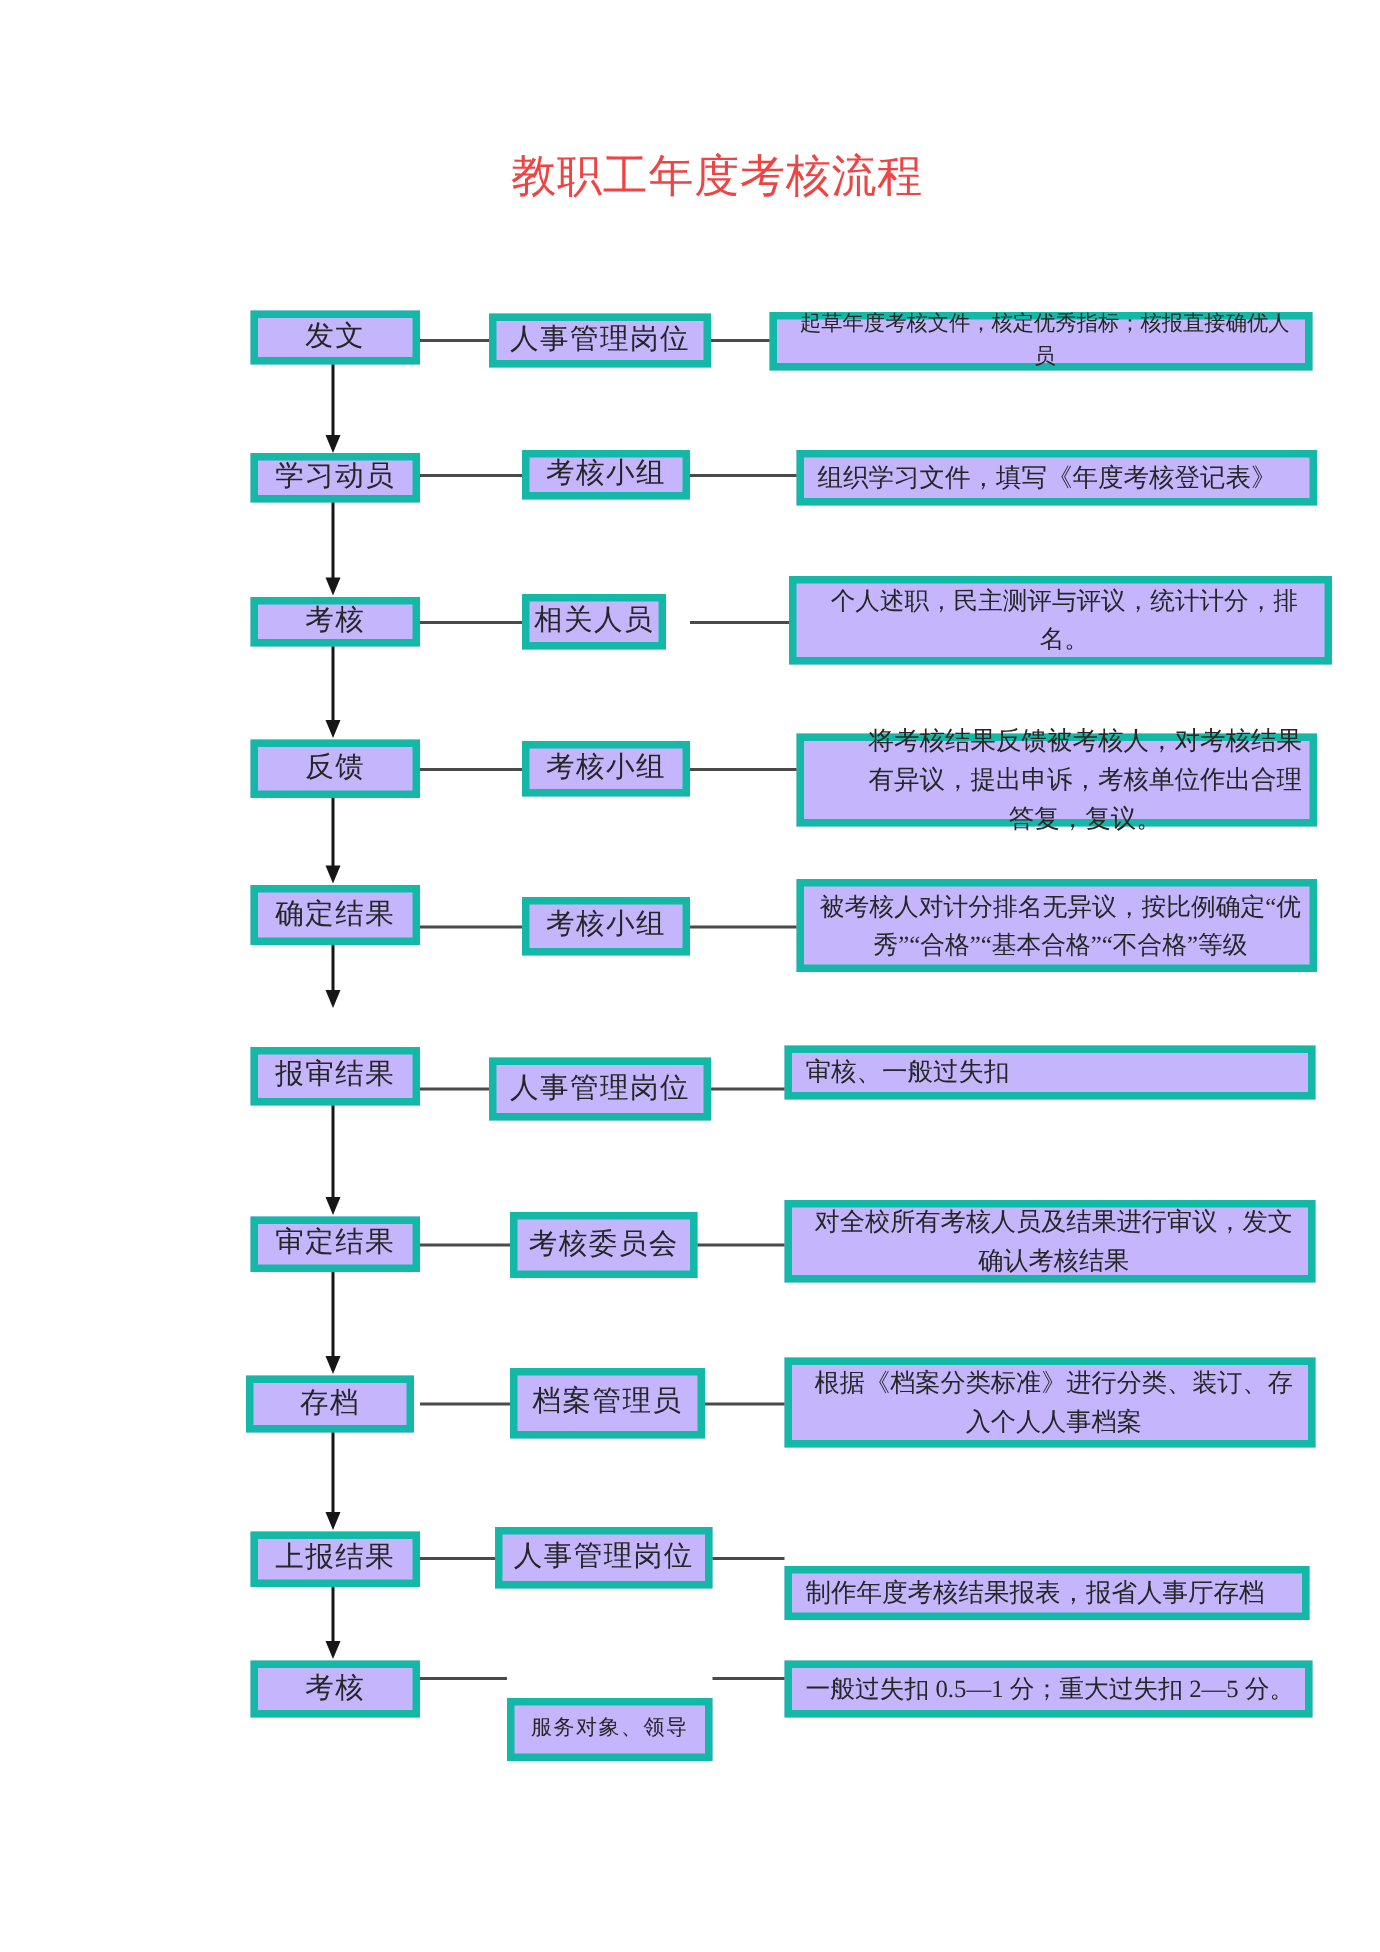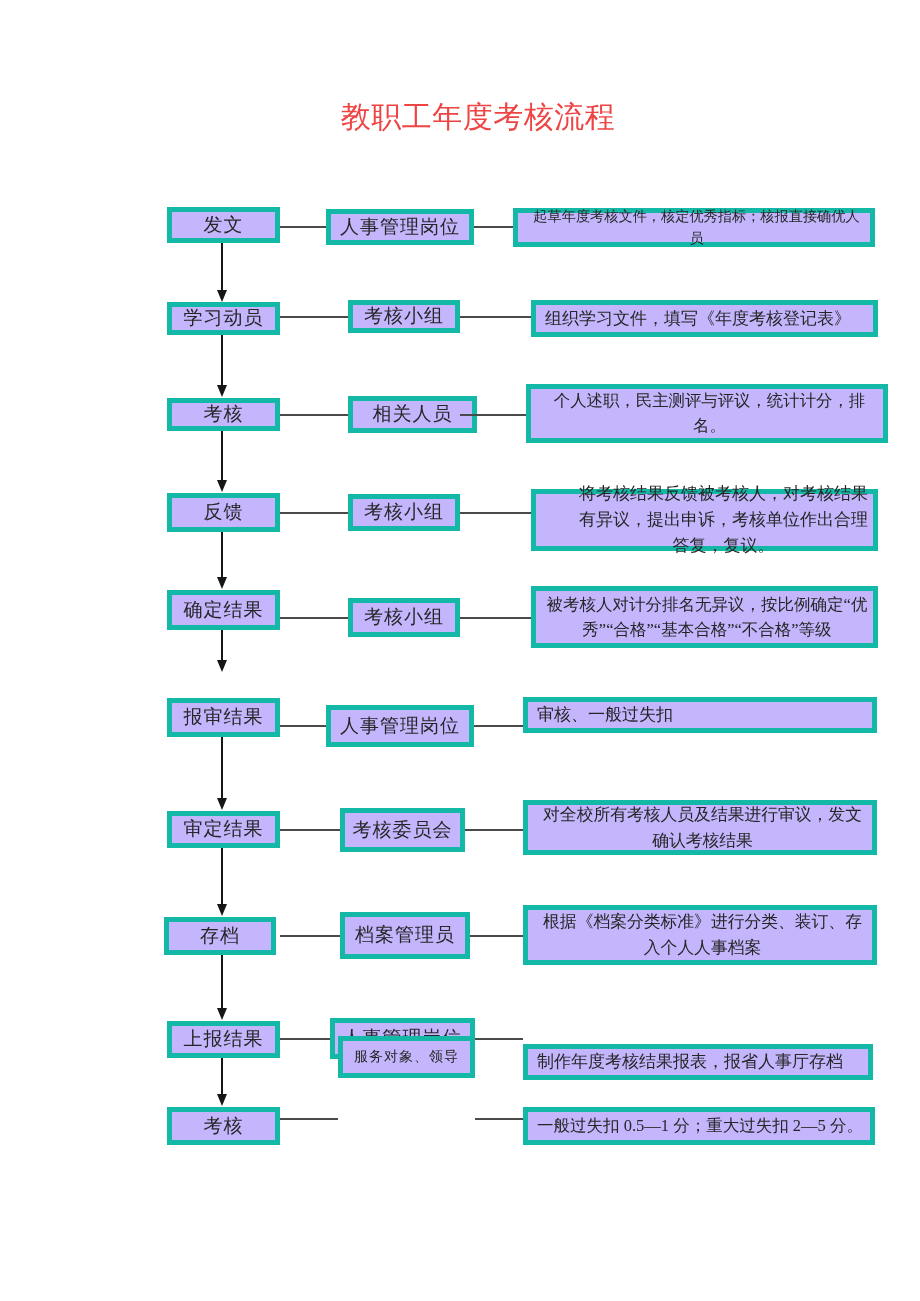--- a/index.html
+++ b/index.html
@@ -71,21 +71,21 @@
       <div class="box actor" style="left: 326px; top: 209px; width: 148px; height: 36px;">人事管理岗位</div>
       <div class="box desc" style="left: 513px; top: 208px; width: 362px; height: 39px; font-size: 14.2px;">起草年度考核文件，核定优秀指标；核报直接确优人员</div>
       <div class="hline" style="left: 280px; top: 226px; width: 46px;"></div>
       <div class="hline" style="left: 474px; top: 226px; width: 39px;"></div>
       <div class="box step" style="left: 167px; top: 302px; width: 113px; height: 33px;">学习动员</div>
       <div class="box actor" style="left: 348px; top: 300px; width: 112px; height: 33px;">考核小组</div>
       <div class="box desc" style="left: 531px; top: 300px; width: 347px; height: 37px; font-size: 17px;">组织学习文件，填写《年度考核登记表》</div>
       <div class="hline" style="left: 280px; top: 316px; width: 68px;"></div>
       <div class="hline" style="left: 460px; top: 316px; width: 71px;"></div>
       <div class="box step" style="left: 167px; top: 398px; width: 113px; height: 33px;">考核</div>
-      <div class="box actor" style="left: 348px; top: 396px; width: 129px; height: 37px;">相关人员</div>
+      <div class="box actor" style="left: 348px; top: 396px; width: 96px; height: 37px;">相关人员</div>
       <div class="box desc" style="left: 526px; top: 384px; width: 362px; height: 59px; font-size: 16.4px;">个人述职，民主测评与评议，统计计分，排名。</div>
       <div class="hline" style="left: 280px; top: 414px; width: 68px;"></div>
       <div class="hline" style="left: 460px; top: 414px; width: 66px;"></div>
       <div class="box step" style="left: 167px; top: 493px; width: 113px; height: 39px;">反馈</div>
       <div class="box actor" style="left: 348px; top: 494px; width: 112px; height: 37px;">考核小组</div>
       <div class="box desc" style="left: 531px; top: 489px; width: 347px; height: 62px; font-size: 17px; padding-left: 42px;">将考核结果反馈被考核人，对考核结果有异议，提出申诉，考核单位作出合理答复，复议。</div>
       <div class="hline" style="left: 280px; top: 512px; width: 68px;"></div>
       <div class="hline" style="left: 460px; top: 512px; width: 71px;"></div>
       <div class="box step" style="left: 167px; top: 590px; width: 113px; height: 40px;">确定结果</div>
       <div class="box actor" style="left: 348px; top: 598px; width: 112px; height: 39px;">考核小组</div>
@@ -106,21 +106,21 @@
       <div class="box actor" style="left: 340px; top: 912px; width: 130px; height: 47px;">档案管理员</div>
       <div class="box desc" style="left: 523px; top: 905px; width: 354px; height: 60px; font-size: 16.8px;">根据《档案分类标准》进行分类、装订、存入个人人事档案</div>
       <div class="hline" style="left: 280px; top: 935px; width: 60px;"></div>
       <div class="hline" style="left: 470px; top: 935px; width: 53px;"></div>
       <div class="box step" style="left: 167px; top: 1021px; width: 113px; height: 37px;">上报结果</div>
       <div class="box actor" style="left: 330px; top: 1018px; width: 145px; height: 41px;">人事管理岗位</div>
       <div class="box desc" style="left: 523px; top: 1020px; width: 350px; height: 36px; font-size: 17px; margin-top: 24px;">制作年度考核结果报表，报省人事厅存档</div>
       <div class="hline" style="left: 280px; top: 1038px; width: 50px;"></div>
       <div class="hline" style="left: 475px; top: 1038px; width: 48px;"></div>
       <div class="box step" style="left: 167px; top: 1107px; width: 113px; height: 38px;">考核</div>
-      <div class="box actor" style="left: 338px; top: 1036px; width: 137px; height: 42px; font-size: 14px;">服务对象、领导</div>
+      <div class="box actor" style="left: 338px; top: 1132px; width: 137px; height: 42px; font-size: 14px;">服务对象、领导</div>
       <div class="box desc" style="left: 523px; top: 1107px; width: 352px; height: 38px; font-size: 16.5px;">一般过失扣 0.5—1 分；重大过失扣 2—5 分。</div>
       <div class="hline" style="left: 280px; top: 1118px; width: 58px;"></div>
       <div class="hline" style="left: 475px; top: 1118px; width: 48px;"></div>
       <div class="vline" style="left: 221px; top: 243px; height: 48px;"></div>
       <div class="ahead" style="left: 217px; top: 290px;"></div>
       <div class="vline" style="left: 221px; top: 335px; height: 51px;"></div>
       <div class="ahead" style="left: 217px; top: 385px;"></div>
       <div class="vline" style="left: 221px; top: 431px; height: 50px;"></div>
       <div class="ahead" style="left: 217px; top: 480px;"></div>
       <div class="vline" style="left: 221px; top: 532px; height: 46px;"></div>

